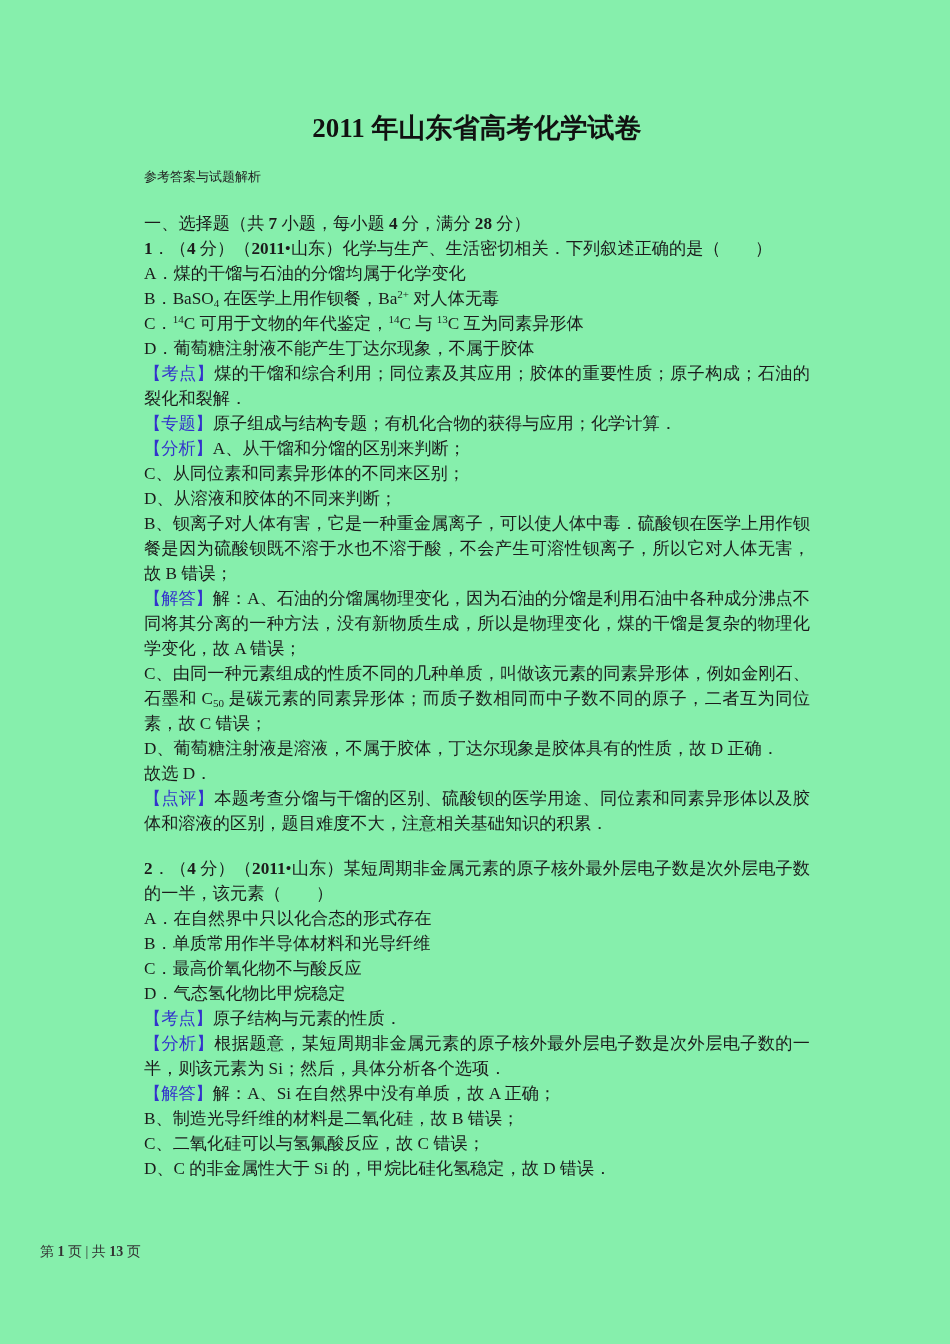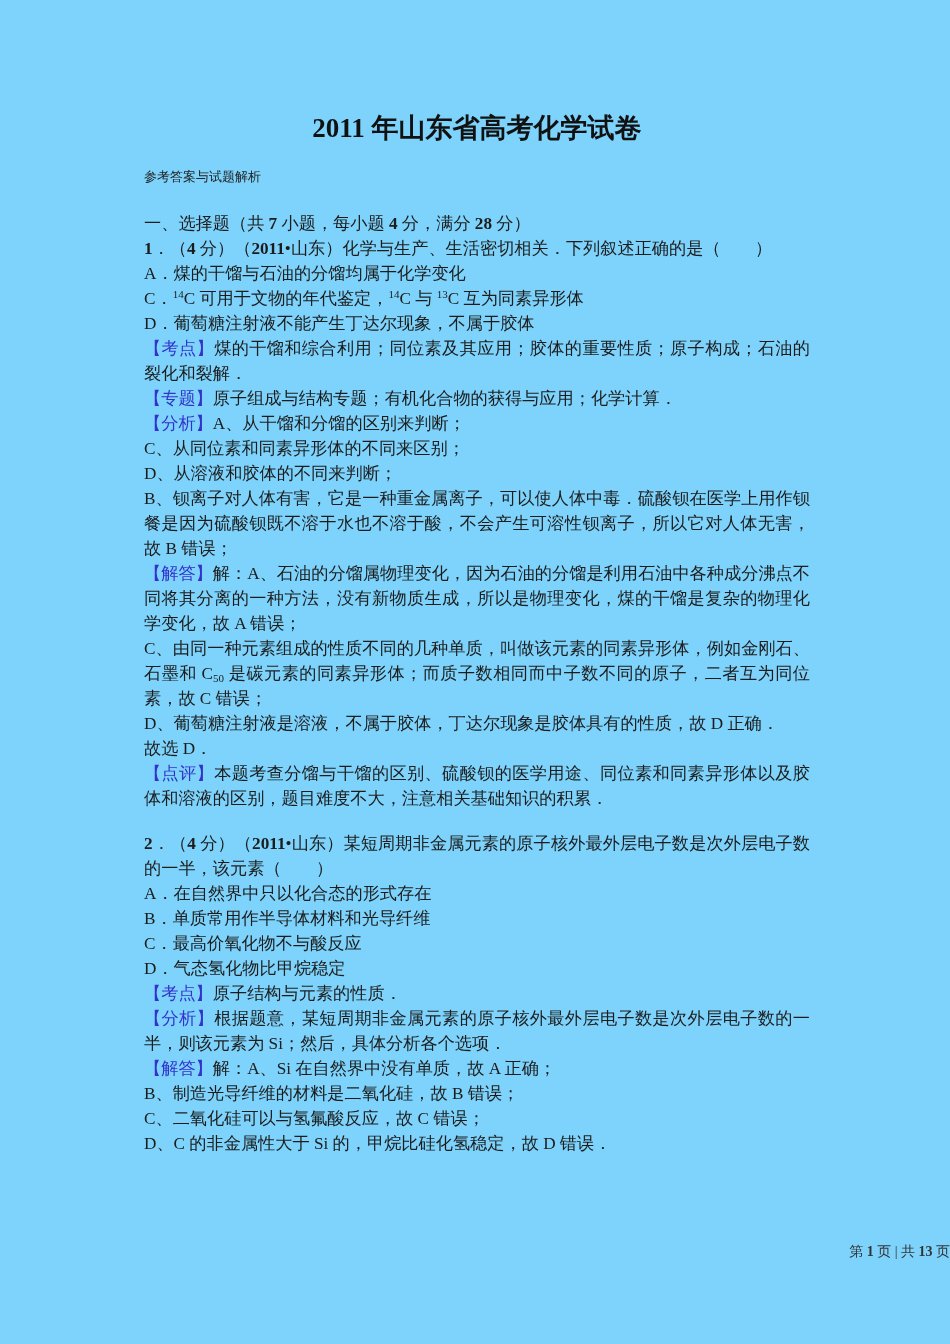--- a/index.html
+++ b/index.html
@@ -1,19 +1,19 @@
 <!DOCTYPE html>
 <html><head>
 <meta charset="utf-8">
 <style>
   html,body { margin:0; padding:0; background:#ffffff; }
   .page {
     position:relative;
     width:950px; height:1344px;
-    background:#7dd3fc;
+    background:#86efac;
     font-family:"Liberation Serif","DejaVu Serif",serif;
     color:#1c1c1c;
     overflow:hidden;
   }
   .content { padding:108px 140px 0 144px; }
   .doc-title {
     margin:0; text-align:center;
     font-size:27px; font-weight:bold;
     line-height:40px; color:#111;
   }
@@ -27,34 +27,35 @@
   }
   .line { margin:0; text-align:justify; }
   .line.gap { margin-top:20px; }
   .b { font-weight:bold; }
   .label-blue { color:#3333cc; }
   sup,sub { font-size:11px; line-height:0; }
   sup { vertical-align:6px; }
   sub { vertical-align:-3px; }
   .page-footer {
     position:absolute; left:0; right:0; top:1242px;
-    text-align:right; font-size:14px; line-height:20px; color:#333;
+    text-align:left; font-size:14px; line-height:20px; color:#333;padding-left:40px;
   }
 </style>
 </head>
 <body>
 
 <div class="page">
   <div class="content">
     <h1 class="doc-title">2011 年山东省高考化学试卷</h1>
     <div class="doc-subtitle">参考答案与试题解析</div>
     <div class="doc-body">
         <p class="line"><span>一、选择题（共 </span><span class="b">7</span><span> 小题，每小题 </span><span class="b">4</span><span> 分，满分 </span><span class="b">28</span><span> 分）</span></p>
         <p class="line"><span class="b">1</span><span>．（</span><span class="b">4</span><span> 分）（</span><span class="b">2011</span><span>•山东）化学与生产、生活密切相关．下列叙述正确的是（　　）</span></p>
         <p class="line"><span>A．煤的干馏与石油的分馏均属于化学变化</span></p>
+        <p class="line"><span>B．BaSO</span><sub>4</sub><span> 在医学上用作钡餐，Ba</span><sup>2+</sup><span> 对人体无毒</span></p>
         <p class="line"><span>C．</span><sup>14</sup><span>C 可用于文物的年代鉴定，</span><sup>14</sup><span>C 与 </span><sup>13</sup><span>C 互为同素异形体</span></p>
         <p class="line"><span>D．葡萄糖注射液不能产生丁达尔现象，不属于胶体</span></p>
         <p class="line"><span class="label-blue">【考点】</span><span>煤的干馏和综合利用；同位素及其应用；胶体的重要性质；原子构成；石油的裂化和裂解．</span></p>
         <p class="line"><span class="label-blue">【专题】</span><span>原子组成与结构专题；有机化合物的获得与应用；化学计算．</span></p>
         <p class="line"><span class="label-blue">【分析】</span><span>A、从干馏和分馏的区别来判断；</span></p>
         <p class="line"><span>C、从同位素和同素异形体的不同来区别；</span></p>
         <p class="line"><span>D、从溶液和胶体的不同来判断；</span></p>
         <p class="line"><span>B、钡离子对人体有害，它是一种重金属离子，可以使人体中毒．硫酸钡在医学上用作钡餐是因为硫酸钡既不溶于水也不溶于酸，不会产生可溶性钡离子，所以它对人体无害，故 B 错误；</span></p>
         <p class="line"><span class="label-blue">【解答】</span><span>解：A、石油的分馏属物理变化，因为石油的分馏是利用石油中各种成分沸点不同将其分离的一种方法，没有新物质生成，所以是物理变化，煤的干馏是复杂的物理化学变化，故 A 错误；</span></p>
         <p class="line"><span>C、由同一种元素组成的性质不同的几种单质，叫做该元素的同素异形体，例如金刚石、石墨和 C</span><sub>50</sub><span> 是碳元素的同素异形体；而质子数相同而中子数不同的原子，二者互为同位素，故 C 错误；</span></p>

